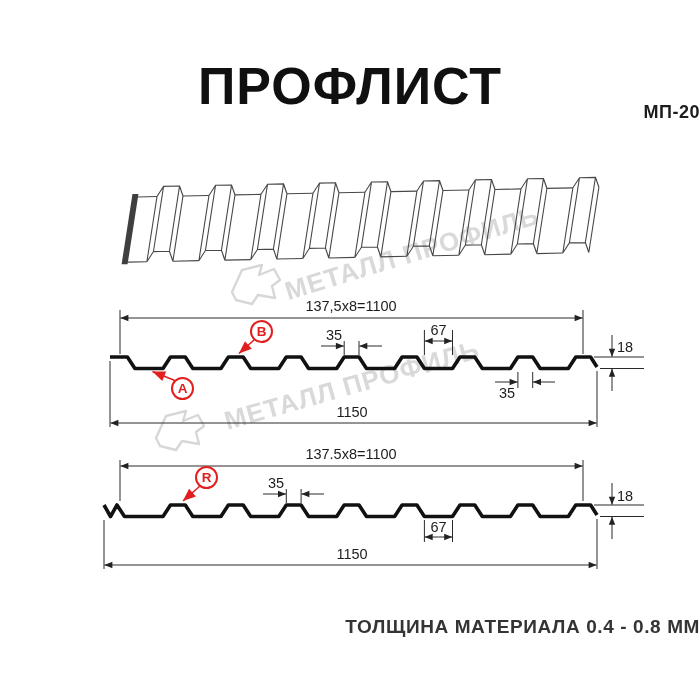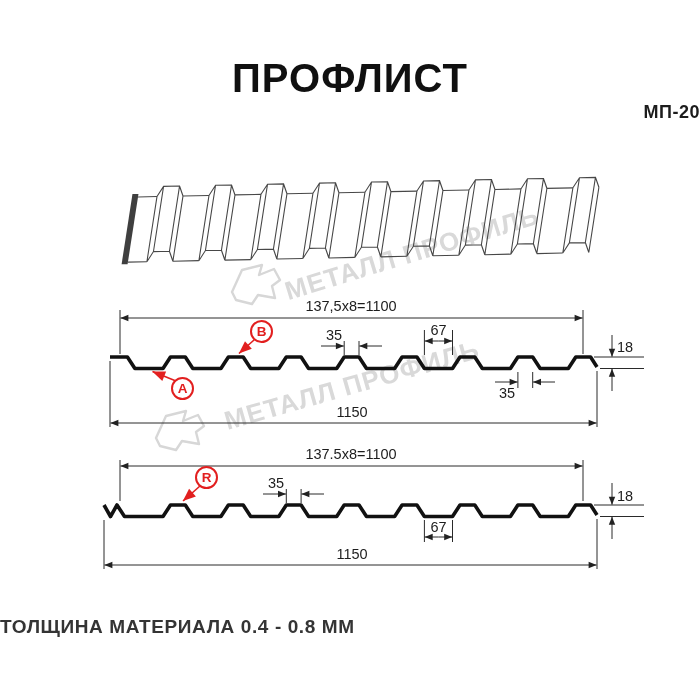--- a/index.html
+++ b/index.html
@@ -1,23 +1,23 @@
 <!DOCTYPE html>
 <html><head>
 <meta charset="utf-8">
 <style>
   html,body{margin:0;padding:0;}
   body{width:700px;height:700px;background:#ffffff;position:relative;overflow:hidden;
        font-family:"Liberation Sans",sans-serif;}
   .abs{position:absolute;}
   .page-title{left:0;top:56px;width:700px;text-align:center;
-      font-size:40px;font-weight:bold;letter-spacing:1px;color:#101010;}
+      font-size:52px;font-weight:bold;letter-spacing:1px;color:#101010;}
   .page-subtitle{left:0;top:102px;width:700px;text-align:right;
       font-size:18px;font-weight:600;letter-spacing:.5px;color:#1c1c1c;}
-  .footer-note{left:0;top:616px;width:700px;text-align:left;
+  .footer-note{left:0;top:616px;width:700px;text-align:right;
       font-size:19px;font-weight:600;letter-spacing:.6px;color:#343434;}
   .wm-text{width:320px;text-align:center;font-size:26px;font-weight:bold;
       letter-spacing:1px;color:#d9d9d9;white-space:nowrap;z-index:1;}
   .wm1{left:252px;top:238px;transform:rotate(-17deg);}
   .wm2{left:192px;top:370px;transform:rotate(-16deg);}
   svg.linework{left:0;top:0;z-index:2;}
   .ref-label{z-index:3;width:23px;height:23px;border:2.2px solid #e21f1f;border-radius:50%;
       color:#e21f1f;font-size:13.5px;font-weight:bold;text-align:center;line-height:19px;
       background:transparent;box-sizing:border-box;}
   .lbl-b{left:250px;top:320px;}

